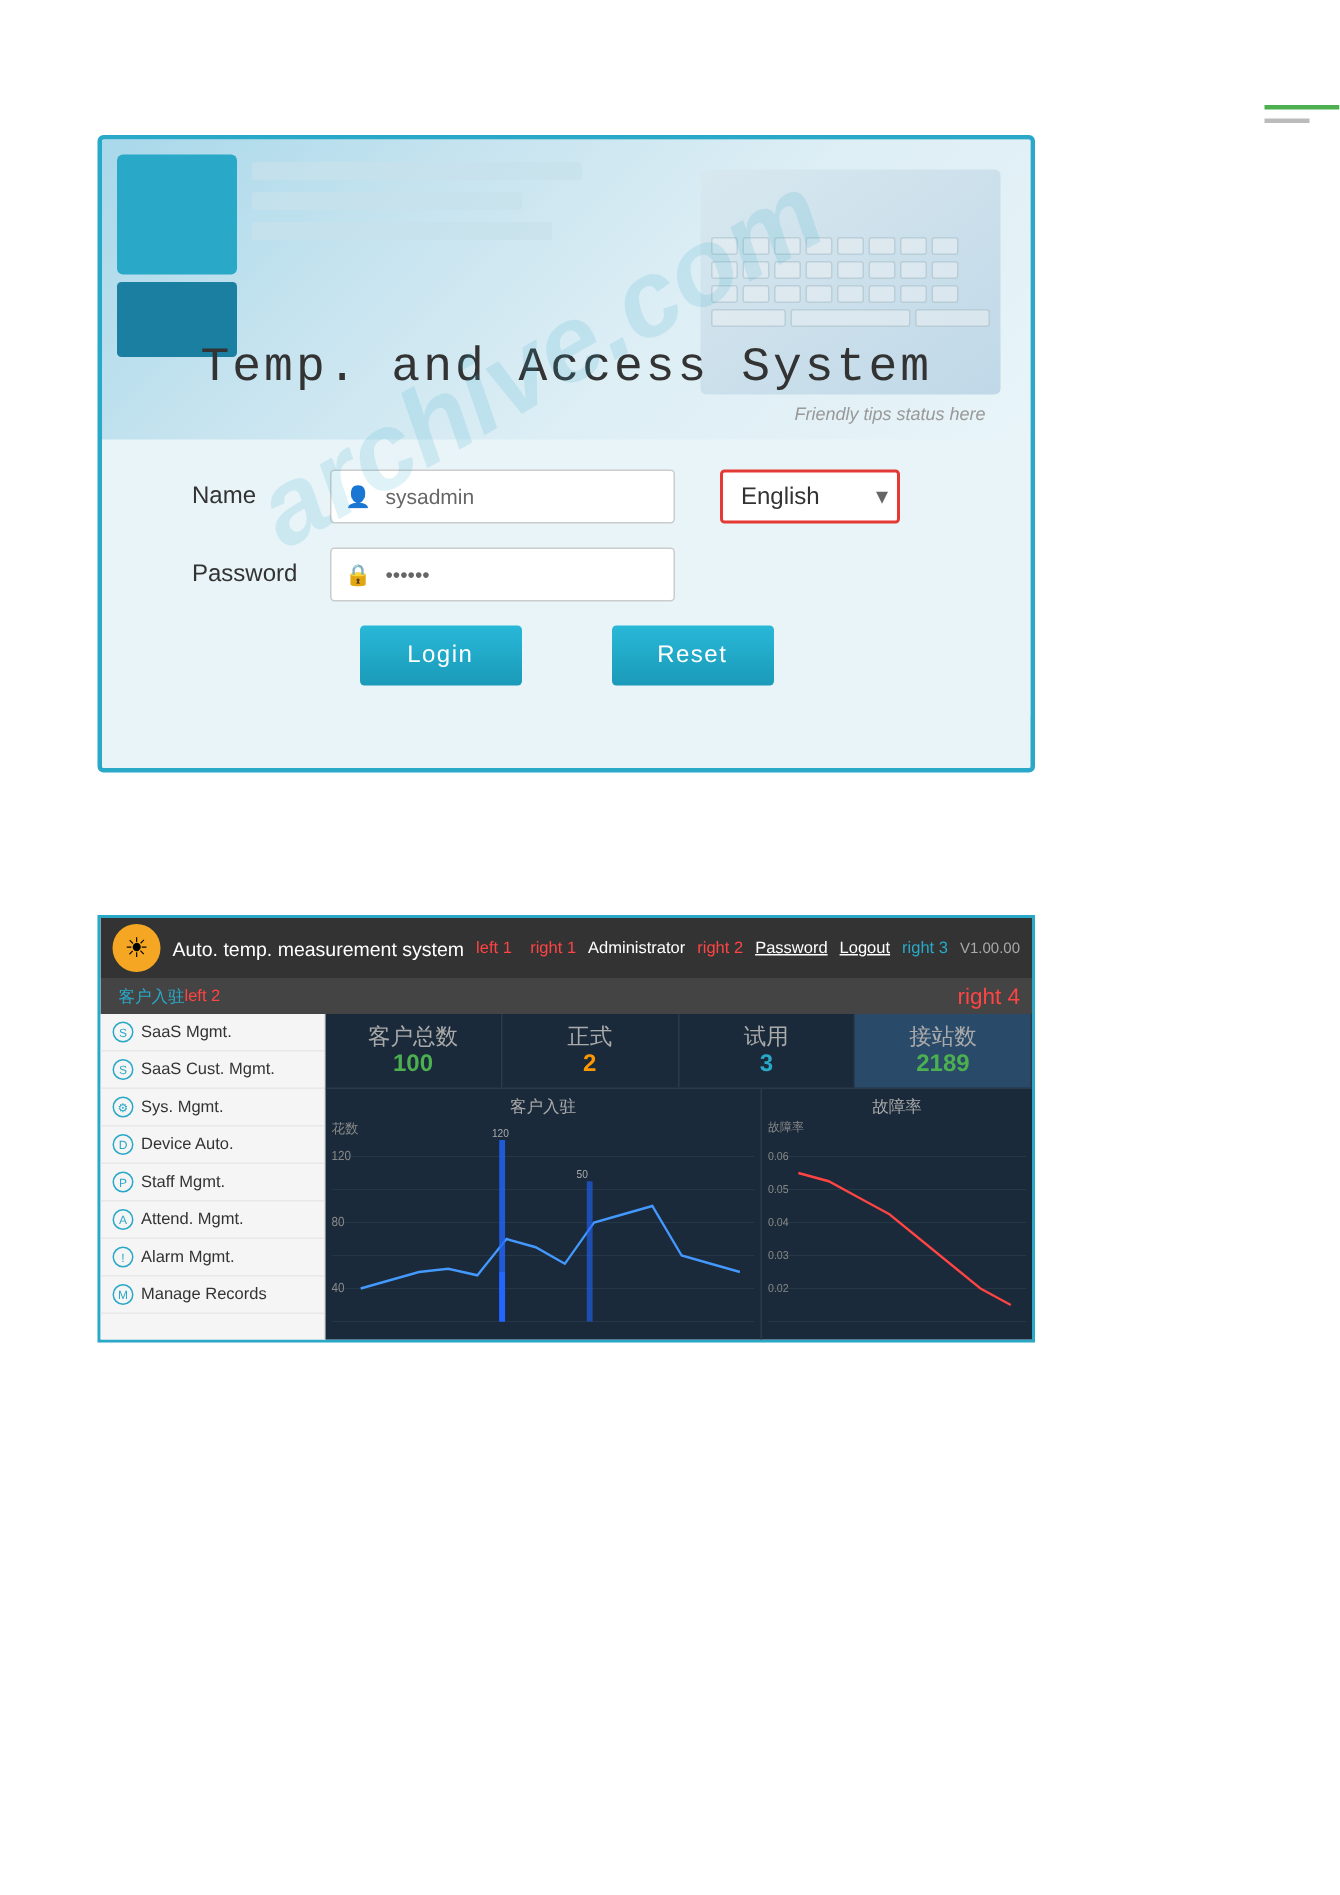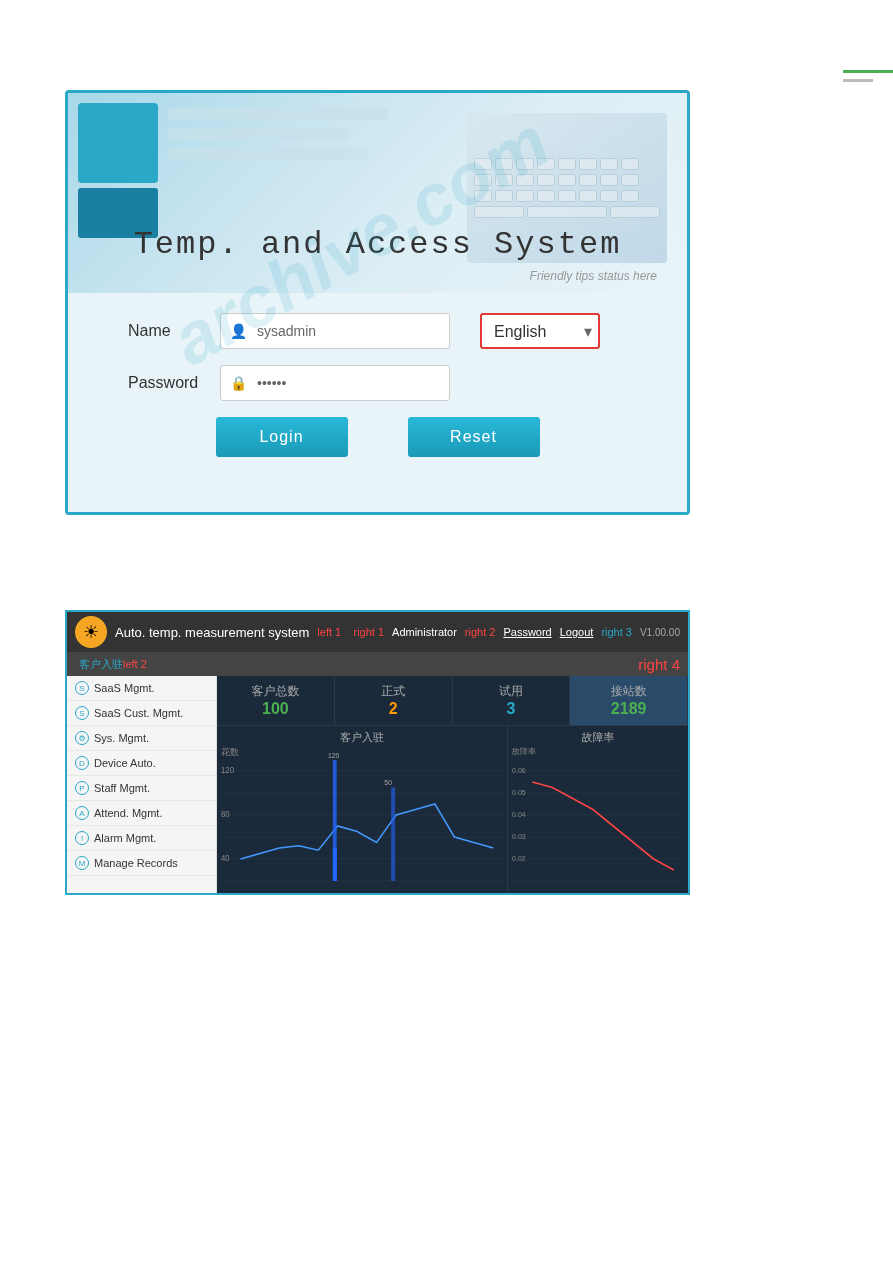--- a/index.html
+++ b/index.html
@@ -203,21 +203,21 @@
     }
 
     
     .login-buttons {
       display: flex;
       justify-content: center;
       gap: 60px;
       margin-top: 8px;
     }
     .btn-login, .btn-reset {
-      width: 132px;
+      width: 108px;
       height: 40px;
       border: none;
       border-radius: 3px;
       font-size: 16px;
       cursor: pointer;
       background: linear-gradient(180deg, #29b8d8 0%, #1a9ab8 100%);
       color: #fff;
       letter-spacing: 1px;
     }
 
@@ -357,21 +357,21 @@
     .dash-stat {
       flex: 1;
       display: flex;
       flex-direction: column;
       align-items: center;
       justify-content: center;
       border-right: 1px solid #2a3a4a;
       padding: 4px;
     }
     .dash-stat-label {
-      font-size: 12px;
+      font-size: 15px;
       color: #aaa;
     }
     .dash-stat-value {
       font-size: 16px;
       font-weight: bold;
     }
     .dash-stat-value.green { color: #4caf50; }
     .dash-stat-value.orange { color: #ff9800; }
     .dash-stat-value.teal { color: #29a8c8; }
     .dash-stat-last {

